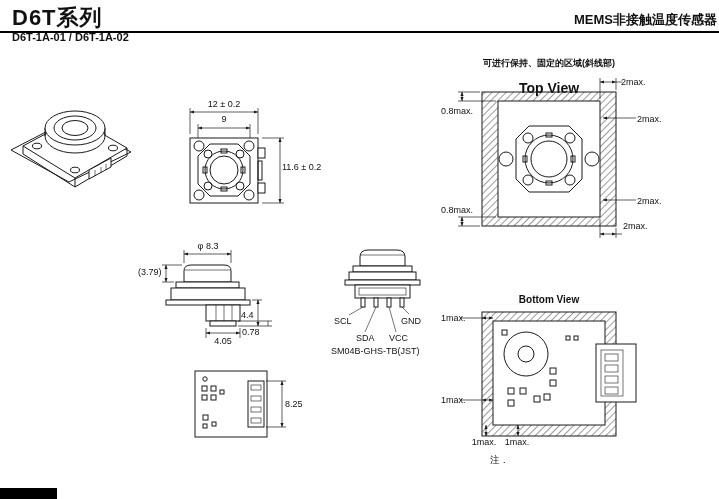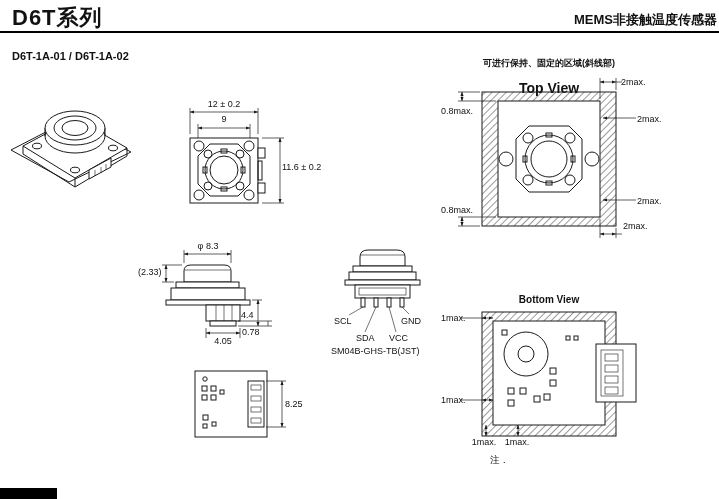--- a/index.html
+++ b/index.html
@@ -15,21 +15,21 @@
   .thin{stroke:#1a1a1a;stroke-width:0.6;fill:none;}
 </style>
 </head>
 <body>
 
 <div class="page">
 
   <div style="position:absolute;left:12px;top:3px;font-size:22px;font-weight:bold;letter-spacing:1px;">D6T系列</div>
   <div style="position:absolute;right:2px;top:11px;font-size:13px;font-weight:bold;text-align:center;">MEMS非接触温度传感器</div>
   <div style="position:absolute;left:0;top:31px;width:719px;height:2px;background:#000;"></div>
-  <div style="position:absolute;left:12px;top:50px;font-size:11px;font-weight:bold;">D6T-1A-01 / D6T-1A-02</div>
+  <div style="position:absolute;left:12px;top:31px;font-size:11px;font-weight:bold;">D6T-1A-01 / D6T-1A-02</div>
 
   <svg style="left:5px;top:90px" width="135" height="125" viewBox="0 0 135 125">
     <polygon class="ln" points="6,60 64,92 126,62 64,30"></polygon>
     <polygon class="lnf" points="18,56 70,28 122,58 70,88"></polygon>
     <line class="ln" x1="18" y1="56" x2="18" y2="64"></line>
     <line class="ln" x1="70" y1="88" x2="70" y2="97"></line>
     <line class="ln" x1="122" y1="58" x2="122" y2="66"></line>
     <polyline class="ln" points="18,64 70,97 122,66"></polyline>
     <ellipse class="lnf" cx="70" cy="46" rx="30" ry="17"></ellipse>
     <line class="ln" x1="40" y1="38" x2="40" y2="46"></line>
@@ -110,21 +110,21 @@
     <line class="dim" x1="114" y1="62" x2="124" y2="62"></line>
     <line class="dim" x1="100" y1="88" x2="134" y2="88"></line>
     <line class="dim" x1="120" y1="62" x2="120" y2="88" marker-start="url(#mC)" marker-end="url(#mC)"></line>
     <line class="dim" x1="100" y1="83" x2="134" y2="83"></line>
     <line class="dim" x1="130" y1="83" x2="130" y2="88"></line>
     <line class="dim" x1="68" y1="90" x2="68" y2="100"></line>
     <line class="dim" x1="102" y1="90" x2="102" y2="100"></line>
     <line class="dim" x1="68" y1="95" x2="102" y2="95" marker-start="url(#mC)" marker-end="url(#mC)"></line>
   </svg>
   <span class="lbl ctr" style="left:180px;top:241px;width:56px;">φ 8.3</span>
-  <span class="lbl" style="left:138px;top:267px;">(2.33)</span>
+  <span class="lbl" style="left:138px;top:267px;">(3.79)</span>
   <span class="lbl" style="left:241px;top:310px;">4.4</span>
   <span class="lbl" style="left:242px;top:327px;">0.78</span>
   <span class="lbl ctr" style="left:205px;top:336px;width:36px;">4.05</span>
 
   <svg style="left:325px;top:242px" width="120" height="120" viewBox="0 0 120 120">
     <path class="lnf" d="M35,24 L35,15 Q35,8 43,8 L72,8 Q80,8 80,15 L80,24 Z"></path>
     <line class="thin" x1="36" y1="13" x2="79" y2="13"></line>
     <rect class="lnf" x="28" y="24" width="59" height="6"></rect>
     <rect class="lnf" x="24" y="30" width="67" height="8"></rect>
     <rect class="lnf" x="20" y="38" width="75" height="5"></rect>

